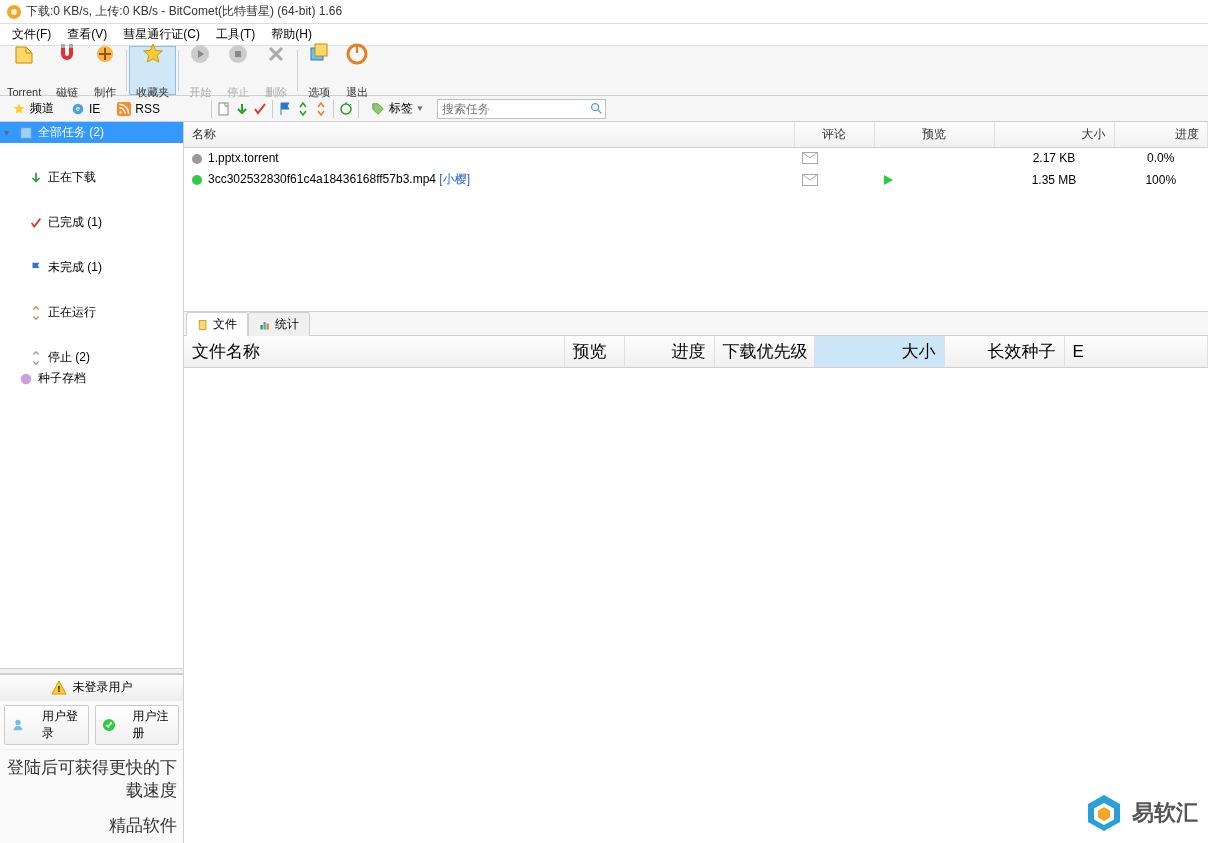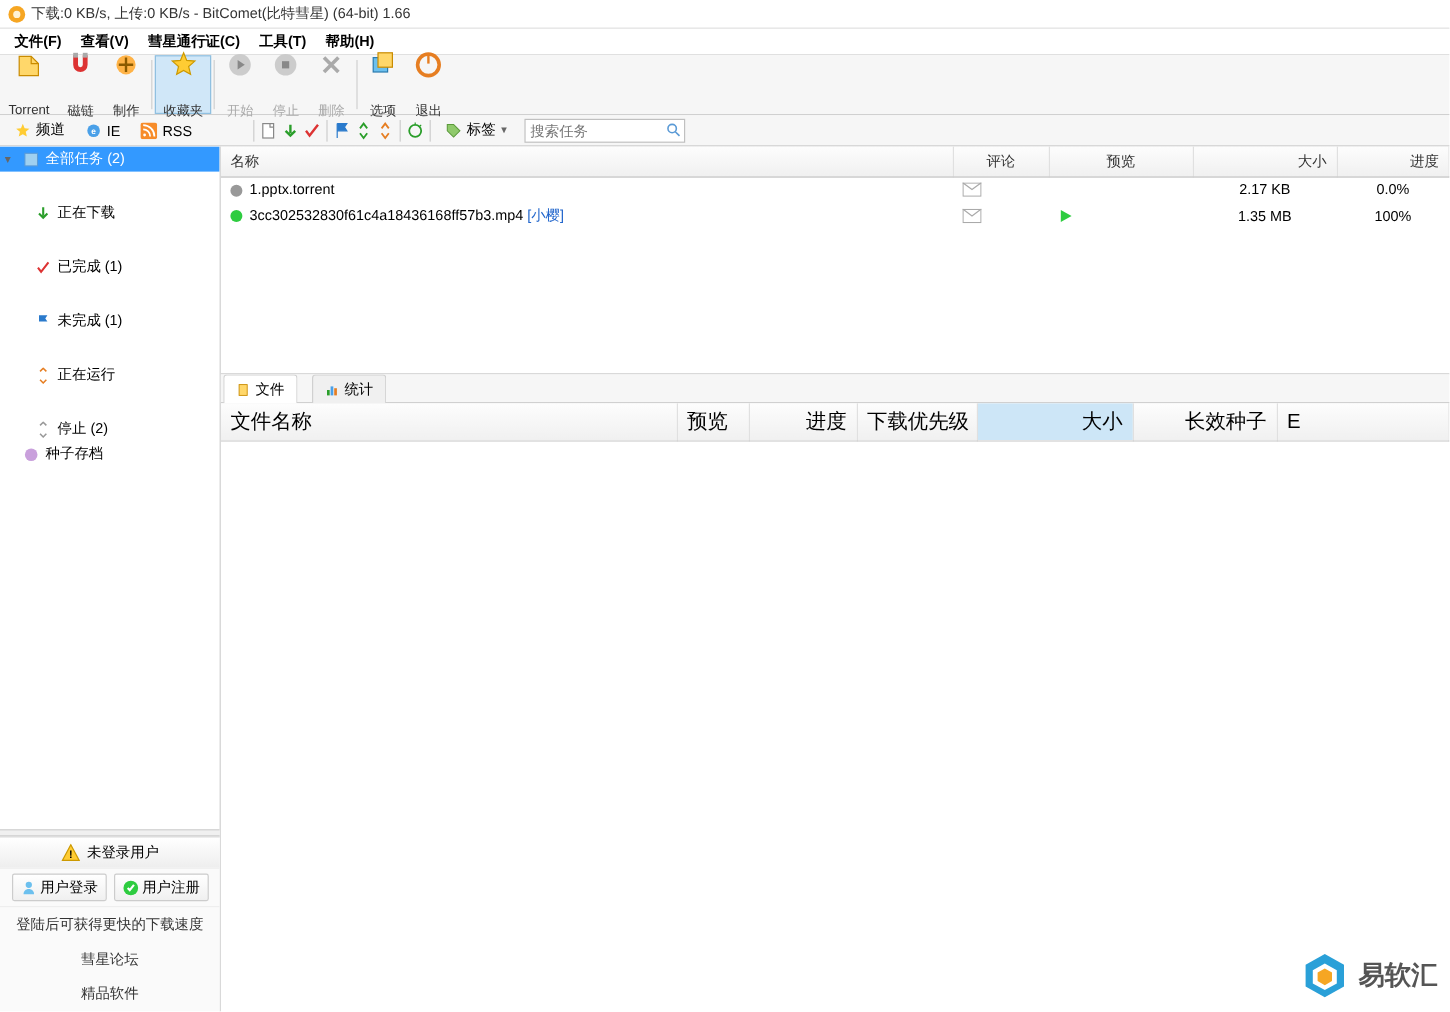--- a/index.html
+++ b/index.html
@@ -5,79 +5,79 @@
 * { margin: 0; padding: 0; box-sizing: border-box; }
 body { font-family: "Microsoft YaHei", "Segoe UI", Tahoma, sans-serif; font-size: 12px; background: #fff; color: #000; width: 1208px; height: 843px; overflow: hidden; position: relative; }
 
 
 .title-bar { height: 24px; background: #fff; display: flex; align-items: center; padding: 0 6px; border-bottom: 1px solid #ddd; }
 .title-bar .icon { width: 16px; height: 16px; margin-right: 4px; }
 .title-bar .title-text { font-size: 12px; color: #333; }
 
 
 .menu-bar { height: 22px; background: #fff; display: flex; align-items: center; padding: 0 4px; border-bottom: 1px solid #e0e0e0; }
-.menu-bar .menu-item { padding: 2px 8px; cursor: pointer; font-weight: bold; }
+.menu-bar .menu-item { padding: 2px 8px; cursor: pointer; }
 
 
 .main-toolbar { height: 50px; background: #f6f6f6; display: flex; align-items: stretch; border-bottom: 1px solid #d0d0d0; }
 .tb-btn { display: flex; flex-direction: column; align-items: center; justify-content: center; padding: 2px 6px; min-width: 36px; cursor: pointer; border: 1px solid transparent; color: #333; }
 .tb-btn.active { background: #d0e7f8; border-color: #90c0e0; }
 .tb-btn .tb-icon { width: 24px; height: 24px; display: flex; align-items: center; justify-content: center; }
 .tb-btn .tb-label { font-size: 11px; margin-top: 19px; }
 .tb-btn.disabled { color: #aaa; }
 .tb-sep { width: 1px; background: #d0d0d0; margin: 4px 2px; }
 
 
 .sec-toolbar { height: 26px; background: #f6f6f6; display: flex; align-items: center; border-bottom: 1px solid #d0d0d0; padding: 0 4px; gap: 2px; }
 .sec-btn { display: flex; align-items: center; padding: 2px 6px; cursor: pointer; border: 1px solid transparent; gap: 3px; }
 .sec-icon { width: 16px; height: 16px; display: inline-flex; align-items: center; justify-content: center; }
 .vsep { width: 1px; height: 18px; background: #ccc; margin: 0 2px; }
 .search-box { position: relative; margin-left: 4px; }
-.search-box input { width: 134px; height: 20px; border: 1px solid #c0c0c0; padding: 0 20px 0 4px; font-size: 12px; color: #888; }
+.search-box input { width: 169px; height: 20px; border: 1px solid #c0c0c0; padding: 0 20px 0 4px; font-size: 12px; color: #888; }
 .search-box .mag { position: absolute; right: 3px; top: 2px; }
 
 
 .content-area { display: flex; height: calc(843px - 24px - 22px - 50px - 26px); }
 .sidebar { width: 184px; border-right: 1px solid #d0d0d0; display: flex; flex-direction: column; background: #fff; }
 .tree { flex: 1; overflow: auto; }
 .tree-item { display: flex; align-items: center; padding: 2px 4px; cursor: pointer; gap: 4px; }
 .tree-item.root { padding-left: 4px; }
 .tree-item.child { padding-left: 28px; margin-top: 24px; }
 .tree-item.selected { background: #3399ff; color: #fff; }
 .tree-item .expander { width: 10px; color: #666; font-size: 10px; }
 .tree-item .ticon { width: 16px; height: 16px; display: inline-flex; align-items: center; justify-content: center; }
 
 
 .side-hr { height: 6px; border-top: 1px solid #d0d0d0; border-bottom: 1px solid #d0d0d0; background: #f0f0f0; cursor: row-resize; }
 
 
 .user-panel { border-top: 1px solid #d0d0d0; background: #fafafa; }
 .user-row { display: flex; align-items: center; justify-content: center; padding: 4px; gap: 6px; border-bottom: 1px solid #eee; }
 .user-row.header { background: linear-gradient(#fff,#eee); }
-.user-row .btn { display: flex; align-items: center; gap: 3px; padding: 2px 6px; border: 1px solid #ccc; background: linear-gradient(#fff,#f0f0f0); cursor: pointer; border-radius: 2px; }
-.user-link { text-align: center; padding: 6px; color: #333; cursor: pointer; font-size: 12px; }
+.user-row .btn { display: flex; align-items: center; gap: 17px; padding: 2px 6px; border: 1px solid #ccc; background: linear-gradient(#fff,#f0f0f0); cursor: pointer; border-radius: 2px; }
+.user-link { text-align: right; padding: 6px; color: #333; cursor: pointer; font-size: 17px; }
 
 
 .main-area { flex: 1; display: flex; flex-direction: column; min-width: 0; }
 .task-table-wrap { height: 190px; border-bottom: 1px solid #d0d0d0; overflow: hidden; }
 .ttable { width: 100%; border-collapse: collapse; font-size: 12px; table-layout: fixed; }
 .ttable th { background: linear-gradient(#fdfdfd,#f0f0f0); border-right: 1px solid #e0e0e0; border-bottom: 1px solid #d0d0d0; text-align: left; padding: 4px 8px; font-weight: normal; color: #333; cursor: pointer; white-space: nowrap; overflow: hidden; }
 .ttable th.right { text-align: right; }
 .ttable td { padding: 3px 8px; border-bottom: 0; white-space: nowrap; overflow: hidden; }
 .ttable td.right { text-align: center; }
 .ttable td.center { text-align: center; }
 .status-dot { display: inline-block; width: 10px; height: 10px; border-radius: 50%; margin-right: 6px; vertical-align: middle; }
 .status-dot.gray { background: #999; }
 .status-dot.green { background: #2ecc40; }
 .tag { color: #2266cc; }
 
 
 .bottom-area { flex: 1; display: flex; flex-direction: column; min-height: 0; }
 .btabs { height: 24px; background: #f6f6f6; display: flex; align-items: flex-end; border-bottom: 1px solid #d0d0d0; padding-left: 2px; gap: 0; }
-.btab { padding: 3px 10px; border: 1px solid #d0d0d0; border-bottom: none; background: #f0f0f0; cursor: pointer; display: flex; align-items: center; gap: 4px; border-radius: 3px 3px 0 0; margin-right: 12px; position: relative; top: 1px; }
+.btab { padding: 3px 10px; border: 1px solid #d0d0d0; border-bottom: none; background: #f0f0f0; cursor: pointer; display: flex; align-items: center; gap: 4px; border-radius: 3px 3px 0 0; margin-right: 0; position: relative; top: 1px; }
 .btab.active { background: #fff; }
 .dtable-wrap { flex: 1; overflow: auto; }
 .dtable { width: 100%; border-collapse: collapse; font-size: 17px; table-layout: fixed; }
 .dtable th { background: linear-gradient(#fdfdfd,#f0f0f0); border-right: 1px solid #e0e0e0; border-bottom: 1px solid #d0d0d0; text-align: left; padding: 4px 8px; font-weight: normal; cursor: pointer; white-space: nowrap; overflow: hidden; }
 .dtable th.right { text-align: right; }
 .dtable th.selected { background: #cde6f7; }
 
 
 .watermark { position: absolute; right: 10px; bottom: 10px; display: flex; align-items: center; gap: 8px; color: #555; font-size: 22px; font-weight: 600; }
 .watermark .wm-icon { width: 40px; height: 40px; }
@@ -371,21 +371,20 @@
           <span>
               <svg width="14" height="14" viewBox="0 0 16 16">
                 <circle cx="8" cy="8" r="7" fill="#2ecc40"></circle>
                 <path d="M5 8l2 2 4-5" stroke="#fff" stroke-width="2" fill="none"></path>
               </svg>
             </span>
           <span>用户注册</span>
         </div>
       </div>
       <div class="user-link">登陆后可获得更快的下载速度</div>
-      <div class="user-link">彗星论坛</div>
       <div class="user-link">精品软件</div>
     </div>
   </div>
 
   <div class="main-area">
 
     <div class="task-table-wrap">
       <table class="ttable">
         <colgroup>
             <col style="width:610px">

